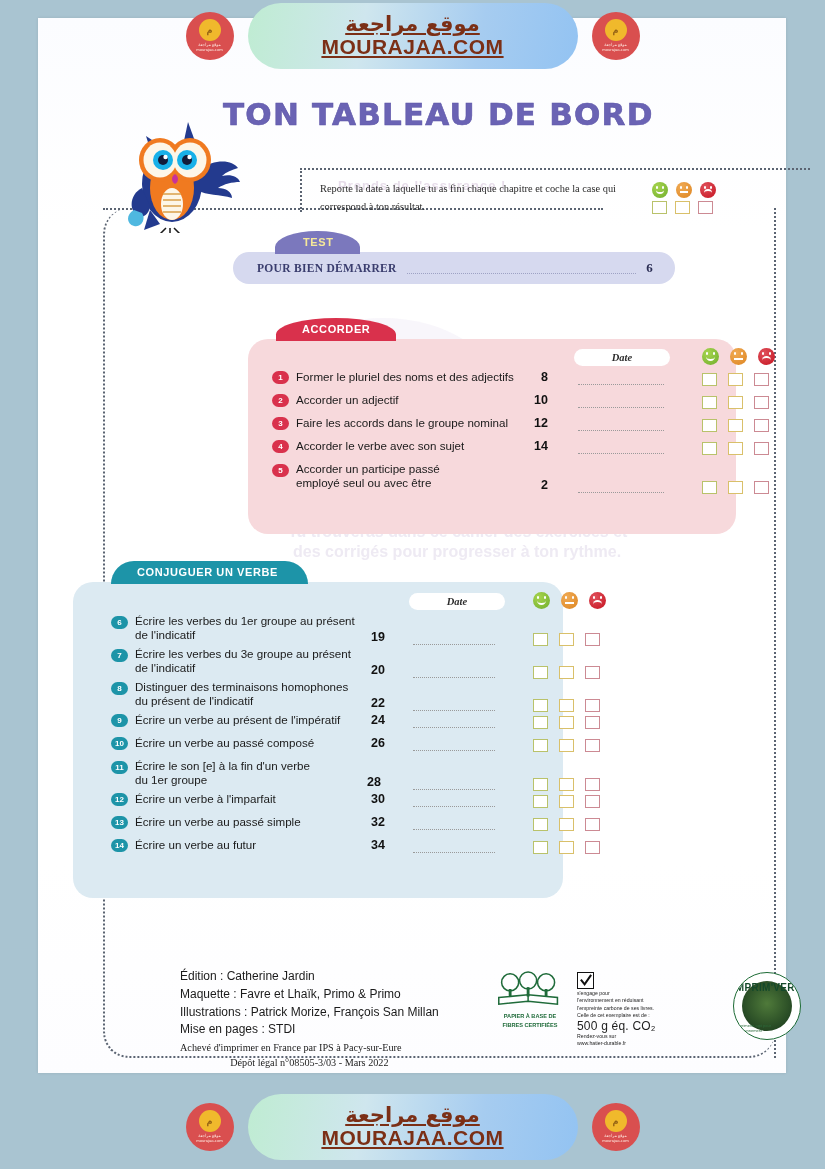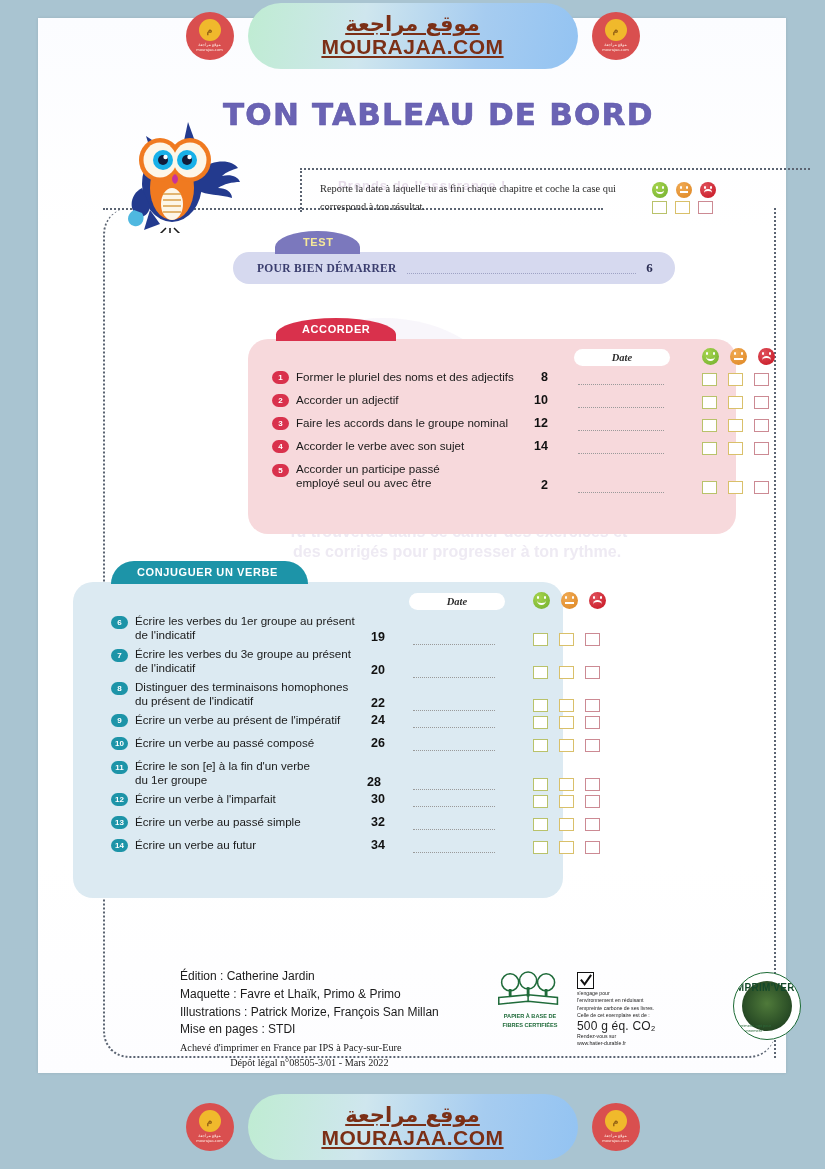--- a/index.html
+++ b/index.html
@@ -549,21 +549,21 @@
       </div>
     </div>
   </div>
 
   <div class="credits">
     <div class="sm">Édition : Catherine Jardin</div>
     <div class="sm">Maquette : Favre et Lhaïk, Primo &amp; Primo</div>
     <div class="sm">Illustrations : Patrick Morize, François San Millan</div>
     <div class="sm">Mise en pages : STDI</div>
     <div class="bg">Achevé d'imprimer en France par IPS à Pacy-sur-Eure</div>
-    <div class="bg c">Dépôt légal n°08505-3/01 - Mars 2022</div>
+    <div class="bg c">Dépôt légal n°08505-3/03 - Mars 2022</div>
   </div>
 
   <div class="eco">
     <div class="eco-papier">
       <svg viewBox="0 0 74 40" width="70" height="38">
         <circle cx="16" cy="13" r="9" fill="none" stroke="#1f6b3a" stroke-width="1.6"></circle>
         <circle cx="35" cy="11" r="9" fill="none" stroke="#1f6b3a" stroke-width="1.6"></circle>
         <circle cx="54" cy="13" r="9" fill="none" stroke="#1f6b3a" stroke-width="1.6"></circle>
         <rect x="14.5" y="20" width="3" height="8" fill="#1f6b3a"></rect>
         <rect x="33.5" y="18" width="3" height="10" fill="#1f6b3a"></rect>

